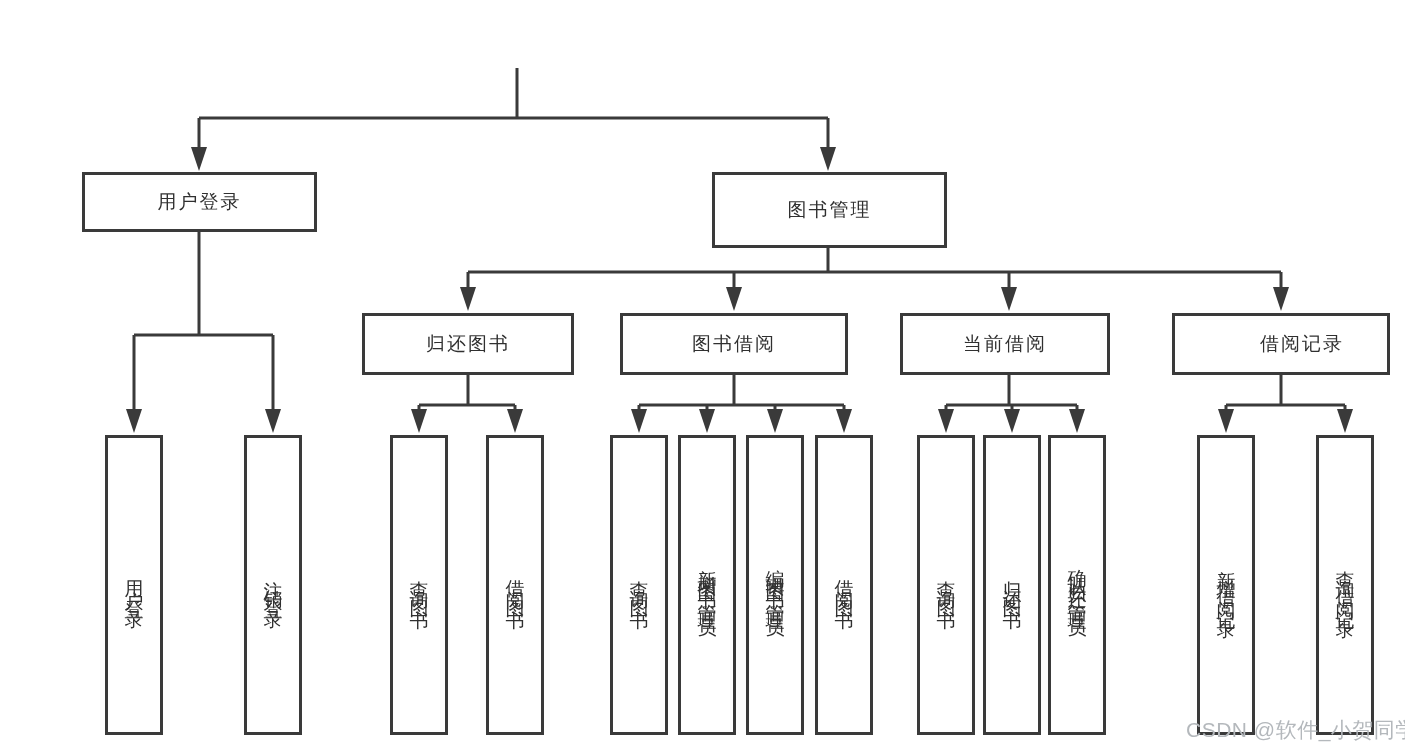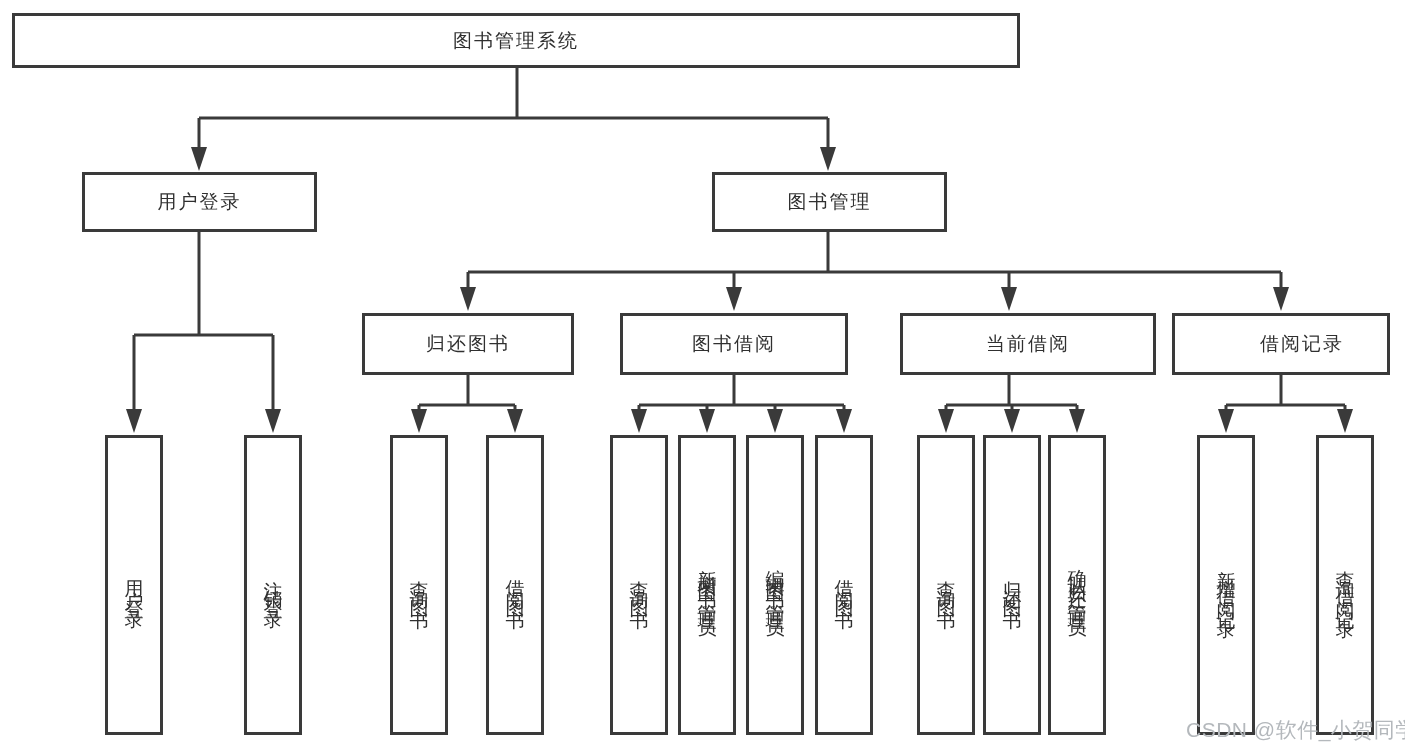--- a/index.html
+++ b/index.html
@@ -29,25 +29,25 @@
   .root-box { left:12px; top:13px; width:1008px; height:55px; }
   .leaf {
     top:435px; width:58px; height:300px;
     writing-mode:vertical-rl; text-orientation:mixed;
     font-size:19px; letter-spacing:10px;
     text-align:center;
   }
   .leaf.long { letter-spacing:7px; }
   
   #node-user-login { left:82px;  top:172px; width:235px; height:60px; }
-  #node-book-mgmt  { left:712px; top:172px; width:235px; height:60px; }
+  #node-book-mgmt  { left:712px; top:172px; width:235px; height:76px; }
   
   #node-new-book-recommend { left:362px;  top:313px; width:212px; height:62px; }
   #node-book-borrow        { left:620px;  top:313px; width:228px; height:62px; }
-  #node-current-borrow     { left:900px;  top:313px; width:256px; height:62px; }
+  #node-current-borrow     { left:900px;  top:313px; width:210px; height:62px; }
   #node-borrow-records     { left:1172px; top:313px; width:218px; height:62px;padding-left:42px; }
   
   #leaf-user-login          { left:105px; }
   #leaf-logout              { left:244px; }
   #leaf-query-books-1       { left:390px; }
   #leaf-borrow-books-1      { left:486px; }
   #leaf-query-books-2       { left:610px; }
   #leaf-add-book-admin      { left:678px; }
   #leaf-edit-book-admin     { left:746px; }
   #leaf-borrow-books-2      { left:815px; }
@@ -97,21 +97,20 @@
     <path class="connector" d="M1009,375 V405 M946,405 H1077 M946,405 V414 M1012,405 V414 M1077,405 V414"></path>
     <polygon class="arrowhead" points="938,409 954,409 946,433"></polygon>
     <polygon class="arrowhead" points="1004,409 1020,409 1012,433"></polygon>
     <polygon class="arrowhead" points="1069,409 1085,409 1077,433"></polygon>
 
     <path class="connector" d="M1281,375 V405 M1226,405 H1345 M1226,405 V414 M1345,405 V414"></path>
     <polygon class="arrowhead" points="1218,409 1234,409 1226,433"></polygon>
     <polygon class="arrowhead" points="1337,409 1353,409 1345,433"></polygon>
   </svg>
 
-  <div class="box h-box root-box">图书管理系统</div>
 
   <div class="box h-box" id="node-user-login">用户登录</div>
   <div class="box h-box" id="node-book-mgmt">图书管理</div>
 
   <div class="box h-box" id="node-new-book-recommend">归还图书</div>
   <div class="box h-box" id="node-book-borrow">图书借阅</div>
   <div class="box h-box" id="node-current-borrow">当前借阅</div>
   <div class="box h-box" id="node-borrow-records">借阅记录</div>
 
   <div class="box leaf" id="leaf-user-login">用户登录</div>

